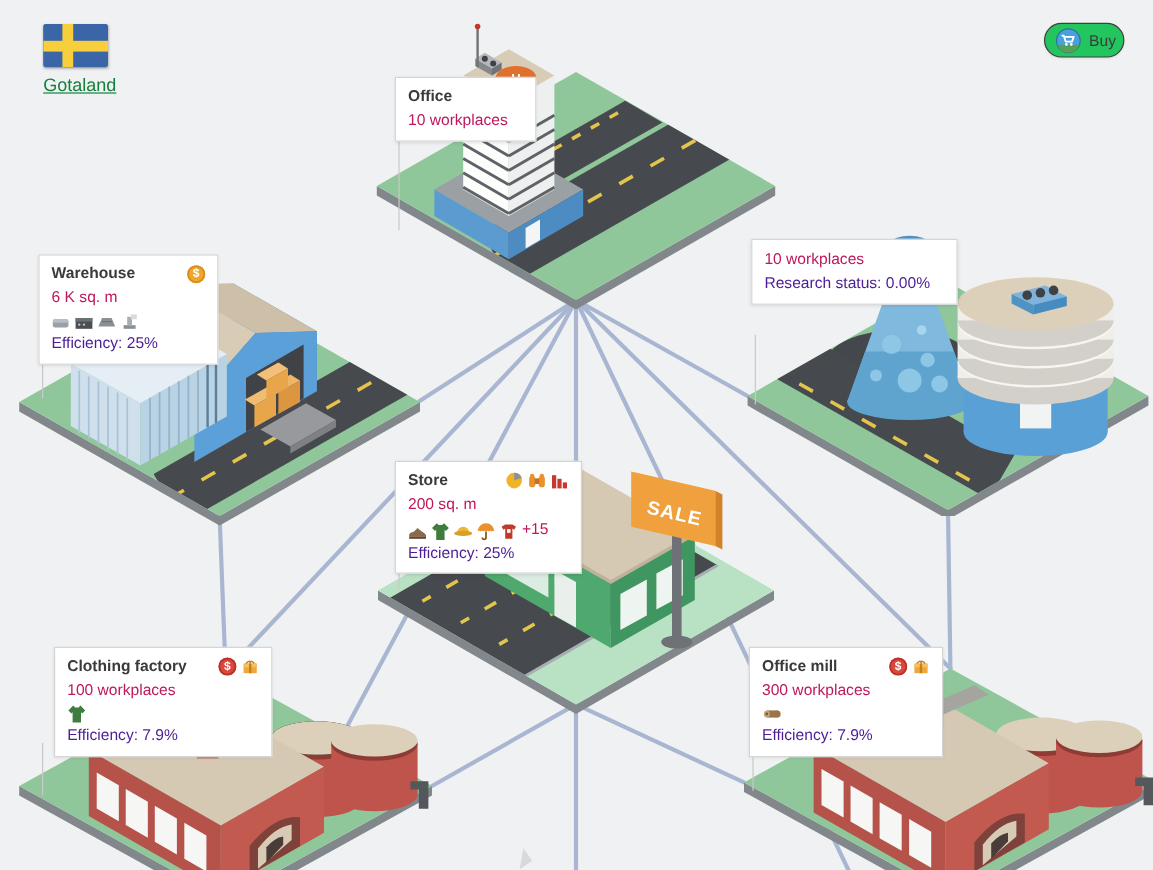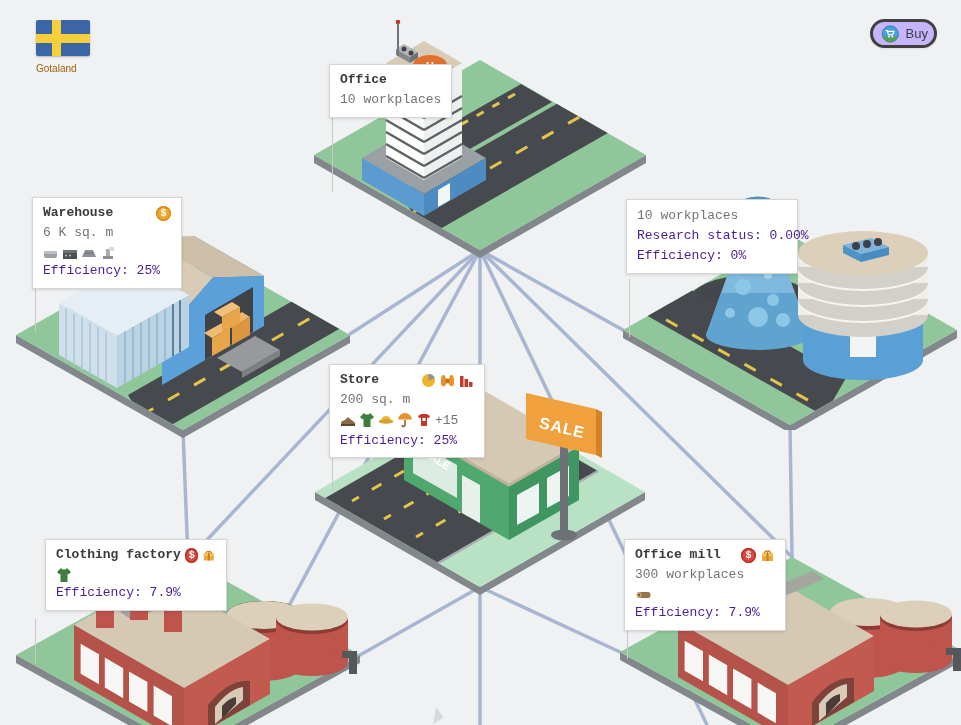--- a/index.html
+++ b/index.html
@@ -5,54 +5,54 @@
   html,body{margin:0;padding:0;}
   body{font-family:"Liberation Sans","DejaVu Sans",sans-serif;background:#e8e9ea;}
   #stage{position:relative;width:961px;height:725px;background:#f0f1f2;overflow:hidden;}
 
   
   .region{position:absolute;left:36px;top:20px;z-index:8;}
   .flag{position:relative;width:54px;height:36px;background:#3a66a7;border-radius:2px;
         box-shadow:0 1px 2px rgba(0,0,0,.25);overflow:hidden;}
   .flag .v{position:absolute;left:16px;top:0;width:9px;height:36px;background:#f7ce3c;}
   .flag .h{position:absolute;left:0;top:14px;width:54px;height:9px;background:#f7ce3c;}
-  .region-name{margin-top:7px;font-size:10px;color:#a16207;}
+  .region-name{margin-top:7px;font-size:15px;color:#15803d;text-decoration:underline;}
 
   .buy-btn{position:absolute;left:870px;top:19px;width:67px;height:29px;z-index:8;
-           background:#c4b5fd;border:3px solid #404040;border-radius:15px;cursor:pointer;
+           background:#22c55e;border:1px solid #404040;border-radius:15px;cursor:pointer;
            box-shadow:0 1px 2px rgba(0,0,0,.08);display:flex;align-items:center;}
   .buy-btn svg{margin-left:2px;}
   .buy-label{font-size:13px;color:#3c3c3c;margin-left:6px;}
 
   
   #net{position:absolute;left:0;top:0;z-index:1;}
   #net line{stroke:#a9b6d1;stroke-width:3.5;stroke-linecap:round;}
 
   
   .tile{position:absolute;z-index:2;}
   #office-svg{left:312px;top:8px;}
   #warehouse-svg{left:12px;top:225px;}
   #laboratory-svg{left:618px;top:175px;}
   #store-svg{left:312px;top:385px;}
   #clothing-svg{left:12px;top:548px;}
   #weaving-svg{left:616px;top:545px;}
 
   
   .tooltip{position:absolute;z-index:6;background:#fff;border:1px solid #d5d5d5;
            box-shadow:0 1px 3px rgba(0,0,0,.13);padding:6px 10px 7px 10px;
-           font-size:13px;line-height:1.45;color:#3c3c3c;white-space:nowrap;font-family:Liberation Mono, monospace;}
+           font-size:13px;line-height:1.45;color:#3c3c3c;white-space:nowrap;}
   .tt-title-row{display:flex;align-items:center;gap:4px;font-weight:bold;color:#3a3a3a;}
   .tt-line{margin-top:1px;}
-  .muted{color:#737373;}
+  .muted{color:#be185d;}
   .alert{color:#4c1d95;}
   .coin{display:inline-block;width:15px;height:15px;border-radius:50%;color:#fff;
         font-size:10px;font-weight:bold;text-align:center;line-height:15px;}
   .coin.gold{background:#f0a62c;box-shadow:inset 0 0 0 1.5px #d88f1a;}
   .coin.red{background:#d9483e;box-shadow:inset 0 0 0 1.5px #b93227;}
-  .goods-row{display:flex;align-items:flex-start;gap:3px;margin-top:2px;}
+  .goods-row{display:flex;align-items:flex-end;gap:3px;margin-top:2px;}
   .gicon{display:inline-block;}
   .push{margin-left:auto;}
   .connector{position:absolute;width:1px;background:#c9c9c9;z-index:5;}
 
   .hint-mark{position:absolute;left:430px;top:712px;width:0;height:0;z-index:1;
              border-left:9px solid transparent;border-right:9px solid transparent;
              border-bottom:9px solid #d7d9db;transform:rotate(100deg);}
 </style>
 </head>
 <body>
@@ -384,21 +384,21 @@
   <div class="connector" style="left:35px;top:619px;height:44px"></div>
   <div class="connector" style="left:627px;top:619px;height:40px"></div>
 
   <div class="tooltip" style="left:329px;top:64px;min-width:96px">
     <div class="tt-title-row">
         <span>Office</span>
       </div>
     <div class="tt-line muted">10 workplaces</div>
   </div>
 
-  <div class="tooltip" style="left:32px;top:197px;width:128px">
+  <div class="tooltip" style="left:32px;top:212px;width:128px">
     <div class="tt-title-row">
       <span>Warehouse</span>
       <span class="coin gold push">$</span>
     </div>
     <div class="tt-line muted">6 K sq. m</div>
     <div class="goods-row">
       <svg class="gicon" width="16" height="16" viewBox="0 0 16 16">
         <rect x="1" y="6" width="13" height="7" rx="2" fill="#9aa0a6"></rect>
           <rect x="1" y="6" width="13" height="3" rx="1.5" fill="#b8bec4"></rect>
       </svg>
@@ -417,24 +417,23 @@
           <rect x="6" y="4" width="4" height="7" fill="#a8adb2"></rect>
         <rect x="9" y="2" width="5" height="4" fill="#d8dbde"></rect>
       </svg>
     </div>
     <div class="tt-line alert">Efficiency: 25%</div>
   </div>
 
   <div class="tooltip" style="left:626px;top:199px;width:150px">
     <div class="tt-line muted">10 workplaces</div>
     <div class="tt-line alert">Research status: 0.00%</div>
-    <div class="tt-line alert">Efficiency: 0%</div>
-  </div>
-
-  <div class="tooltip" style="left:329px;top:364px;width:134px">
+  </div>
+
+  <div class="tooltip" style="left:329px;top:384px;width:134px">
     <div class="tt-title-row">
       <span>Store</span>
       <svg class="gicon push" width="15" height="15" viewBox="0 0 15 15">
         <circle cx="7.5" cy="7.5" r="6.5" fill="#f0b429"></circle>
         <path d="M7.5,7.5 L7.5,1 A6.5,6.5 0 0 1 13.7,5.2 Z" fill="#8d9296"></path>
       </svg>
       <svg class="gicon" width="15" height="15" viewBox="0 0 16 16">
         <rect x="1" y="4" width="5.5" height="10" rx="2.5" fill="#e8922e"></rect>
         <rect x="9.5" y="4" width="5.5" height="10" rx="2.5" fill="#e8922e"></rect>
         <rect x="6" y="6" width="4" height="5" fill="#c8701c"></rect>
@@ -477,20 +476,21 @@
     <div class="tt-title-row">
       <span>Clothing factory</span>
       <span class="coin red push">$</span>
       <svg class="gicon" width="15" height="15" viewBox="0 0 15 15">
         <rect x="2" y="5" width="11" height="8" fill="#eda93c"></rect>
           <rect x="2" y="5" width="11" height="3" fill="#f5c35e"></rect>
         <rect x="6.5" y="5" width="2" height="8" fill="#c77f1f"></rect>
         <path d="M4,5 Q7.5,1 7.5,5 Q7.5,1 11,5" stroke="#c77f1f" stroke-width="1.3" fill="none"></path>
       </svg>
     </div>
+    <div class="tt-line muted">100 workplaces</div>
     <div class="goods-row">
       <svg class="gicon" width="16" height="16" viewBox="0 0 16 16">
         <polygon points="1,5 5,1 6.5,2.5 9.5,2.5 11,1 15,5 12.5,7.5 11.5,6.5 11.5,15 4.5,15 4.5,6.5 3.5,7.5" fill="#3e7d3e"></polygon>
       </svg>
     </div>
     <div class="tt-line alert">Efficiency: 7.9%</div>
   </div>
 
   <div class="tooltip" style="left:624px;top:539px;width:140px">
     <div class="tt-title-row">

